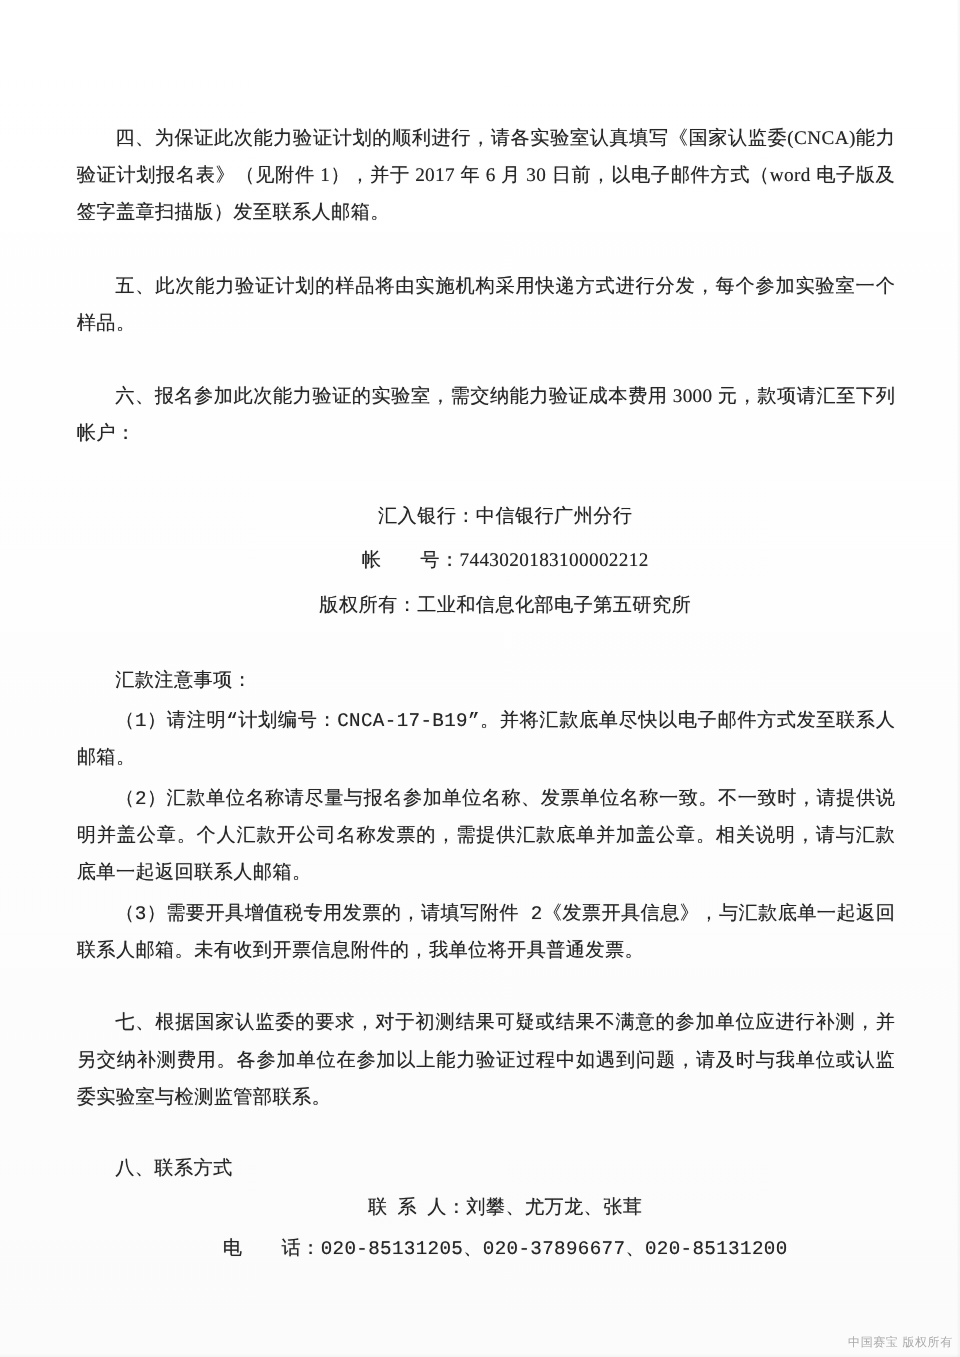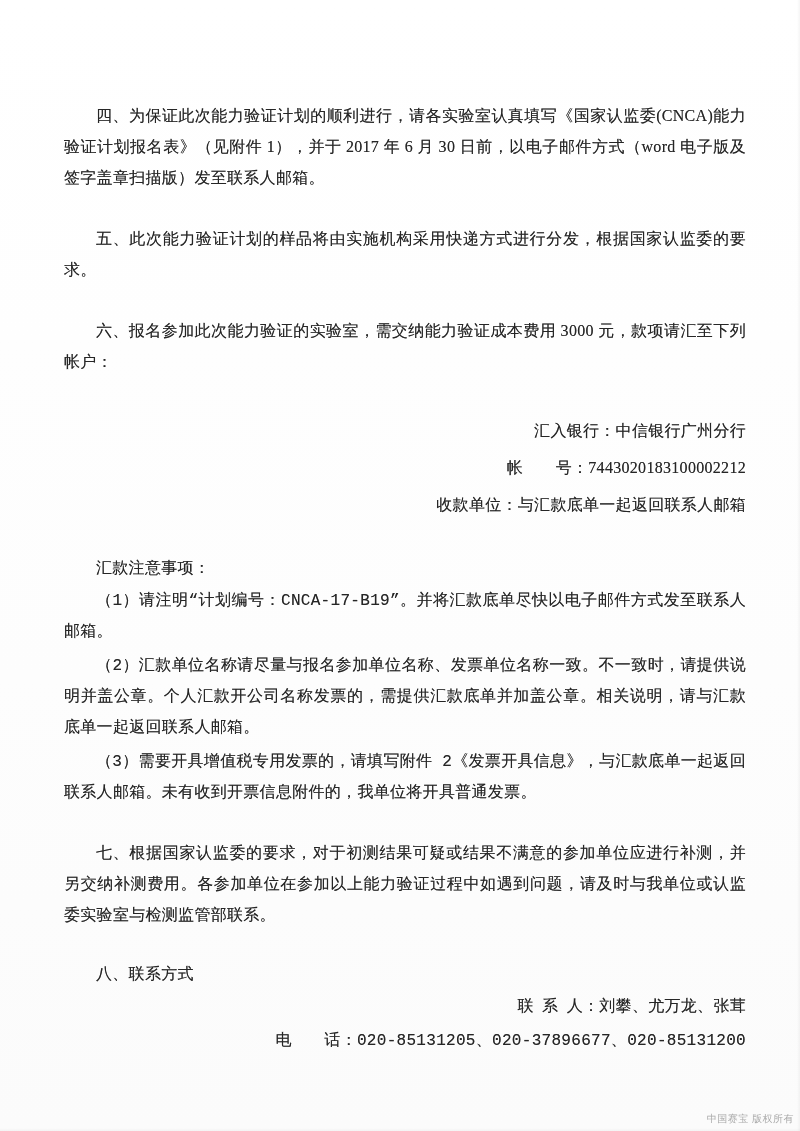--- a/index.html
+++ b/index.html
@@ -35,21 +35,21 @@
   }
   
   .gap-major   { margin-top: 30px !important; }
   .gap-bank    { margin-top: 38px !important; }
   .gap-notes   { margin-top: 32px !important; font-family: Liberation Serif, serif; }
   .gap-small   { margin-top: 6px  !important; }
   .gap-tight   { margin-top: 3px  !important; font-family: Liberation Mono, monospace; }
   .gap-seven   { margin-top: 28px !important; font-family: Liberation Serif, serif; }
 
   .bank-line, .contact-line {
-    text-align: right;
+    text-align: center;
   }
 
   .watermark {
     position: absolute;
     right: 6px;
     bottom: 5px;
     font-family: "Liberation Sans", "DejaVu Sans", sans-serif;
     font-size: 10px;
     letter-spacing: 0.5px;
     color: #a9a9a9;
@@ -72,29 +72,29 @@
 </style>
 </head>
 <body>
 
 <div class="page">
 
   <div class="content">
 
     <p>四、为保证此次能力验证计划的顺利进行，请各实验室认真填写《国家认监委(CNCA)能力验证计划报名表》（见附件 1），并于 2017 年 6 月 30 日前，以电子邮件方式（word 电子版及签字盖章扫描版）发至联系人邮箱。</p>
 
-    <p class="gap-major">五、此次能力验证计划的样品将由实施机构采用快递方式进行分发，根据国家认监委的要求。</p>
+    <p class="gap-major">五、此次能力验证计划的样品将由实施机构采用快递方式进行分发，每个参加实验室一个样品。</p>
 
     <p class="gap-major">六、报名参加此次能力验证的实验室，需交纳能力验证成本费用 3000 元，款项请汇至下列帐户：</p>
 
     <p class="gap-bank bank-line">汇入银行：中信银行广州分行</p>
 
     <p class="gap-small bank-line">帐　　号：7443020183100002212</p>
 
-    <p class="gap-small bank-line">收款单位：与汇款底单一起返回联系人邮箱</p>
+    <p class="gap-small bank-line">版权所有：工业和信息化部电子第五研究所</p>
 
     <p class="gap-notes">汇款注意事项：</p>
 
     <p class="gap-tight">（1）请注明“计划编号：CNCA-17-B19”。并将汇款底单尽快以电子邮件方式发至联系人邮箱。</p>
 
     <p class="gap-tight">（2）汇款单位名称请尽量与报名参加单位名称、发票单位名称一致。不一致时，请提供说明并盖公章。个人汇款开公司名称发票的，需提供汇款底单并加盖公章。相关说明，请与汇款底单一起返回联系人邮箱。</p>
 
     <p class="gap-tight">（3）需要开具增值税专用发票的，请填写附件 2《发票开具信息》，与汇款底单一起返回联系人邮箱。未有收到开票信息附件的，我单位将开具普通发票。</p>
 
     <p class="gap-seven">七、根据国家认监委的要求，对于初测结果可疑或结果不满意的参加单位应进行补测，并另交纳补测费用。各参加单位在参加以上能力验证过程中如遇到问题，请及时与我单位或认监委实验室与检测监管部联系。</p>

